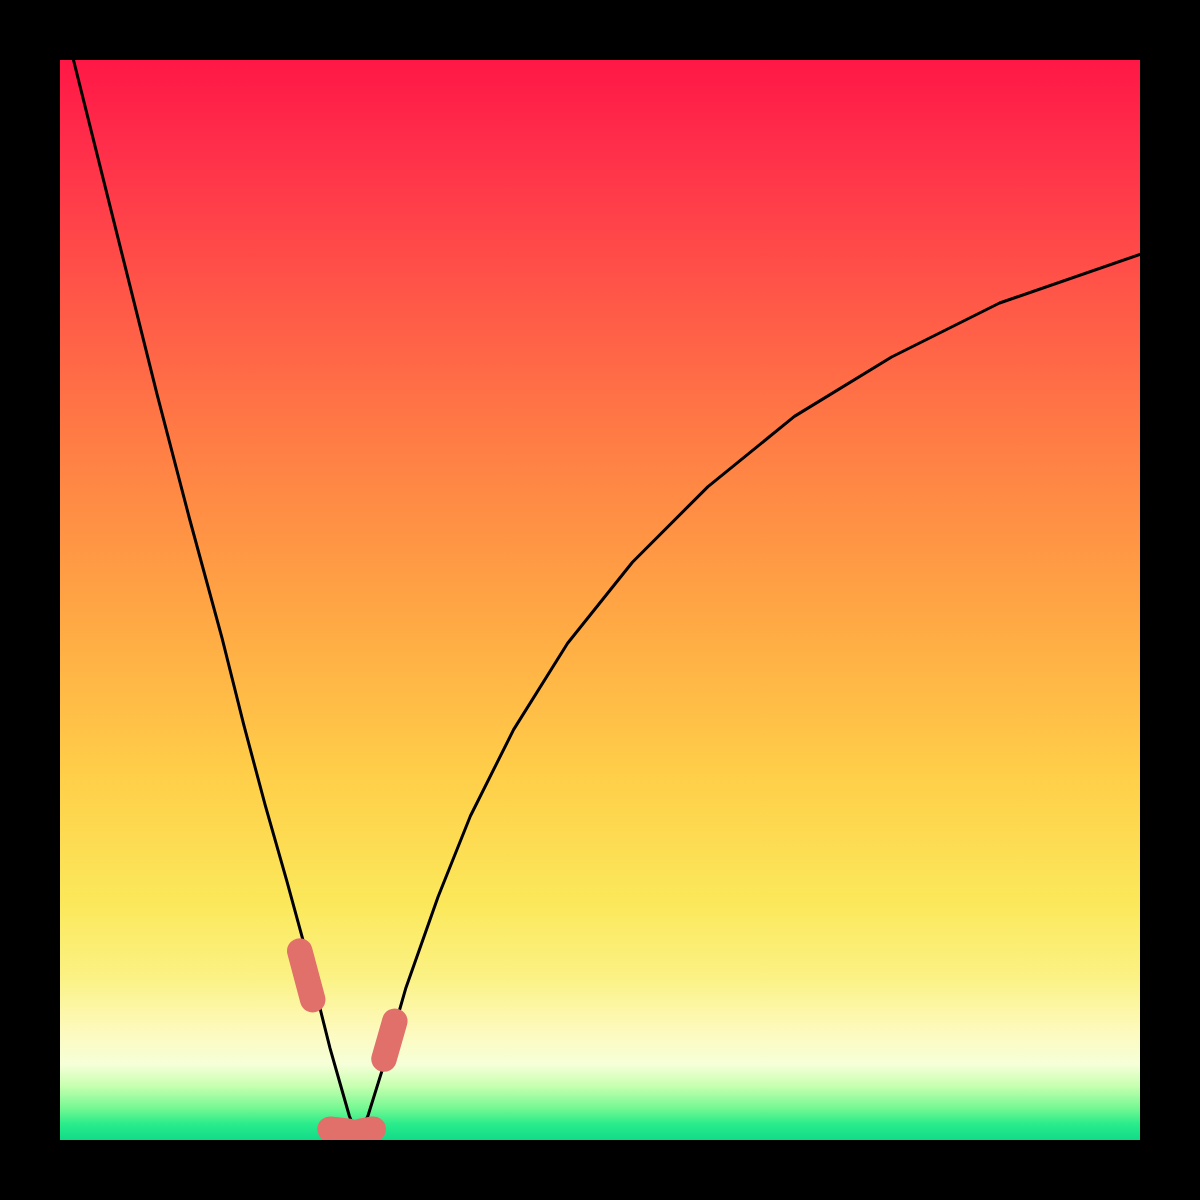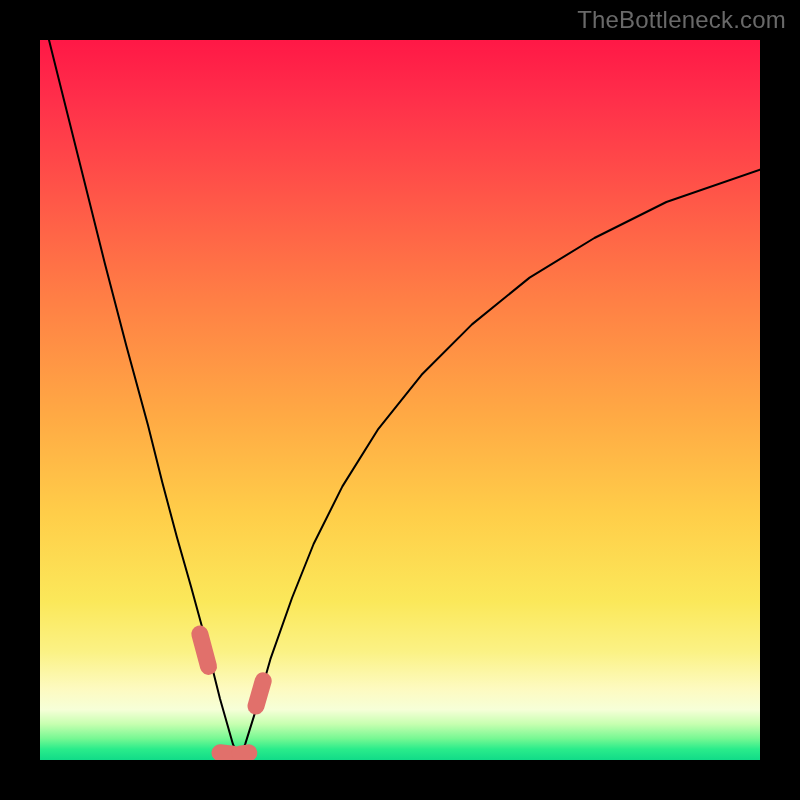--- a/index.html
+++ b/index.html
@@ -81,21 +81,20 @@
     fill: #e1706b;
     stroke: #e1706b;
     stroke-width: 17;
     stroke-linecap: round;
   }
 </style>
 </head>
 <body>
 
 <div class="frame">
-  <div class="watermark">TheBottleneck.com</div>
 
   <div class="plot">
     <div class="gradient"></div>
     <svg class="curve" viewBox="0 0 720 720" preserveAspectRatio="none">
       <path id="curve-left" d="M0.00 -36.00 L21.60 50.40 L43.20 136.80 L64.80 223.20 L86.40 306.00 L108.00 385.20 L122.40 442.80 L136.80 496.80 L151.20 547.20 L162.00 586.80 L172.80 630.00 L180.00 658.80 L187.20 684.00 L192.96 704.16 L197.28 714.24"></path>
       <path id="curve-right" d="M200.16 714.24 L205.20 704.16 L216.00 669.60 L230.40 619.20 L252.00 558.00 L273.60 504.00 L302.40 446.40 L338.40 388.80 L381.60 334.80 L432.00 284.40 L489.60 237.60 L554.40 198.00 L626.40 162.00 L720.00 129.60"></path>
     </svg>
     <svg class="markers" viewBox="0 0 720 720" preserveAspectRatio="none">
       <g id="marker-group">
           <line x1="159.84" y1="594.00" x2="168.48" y2="626.40" class="mark"></line>

